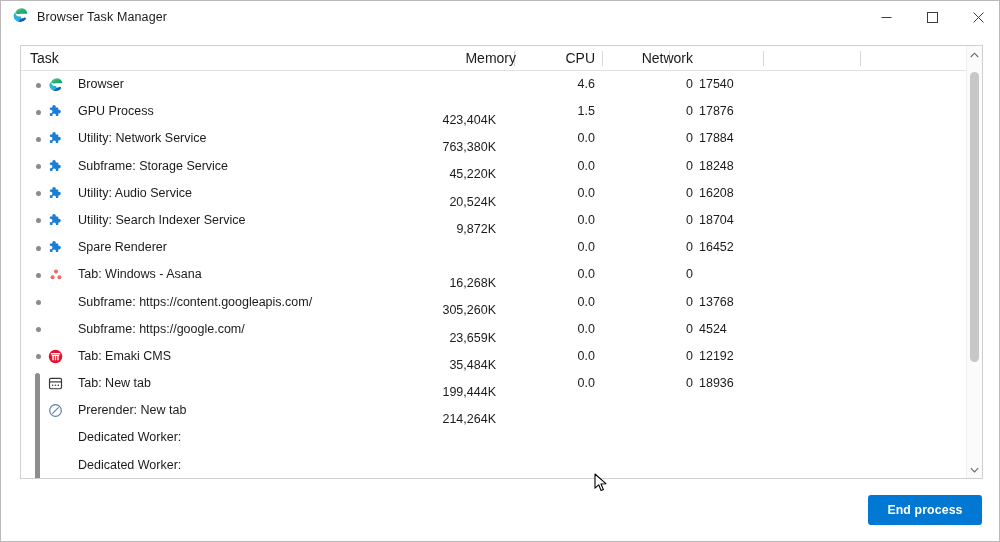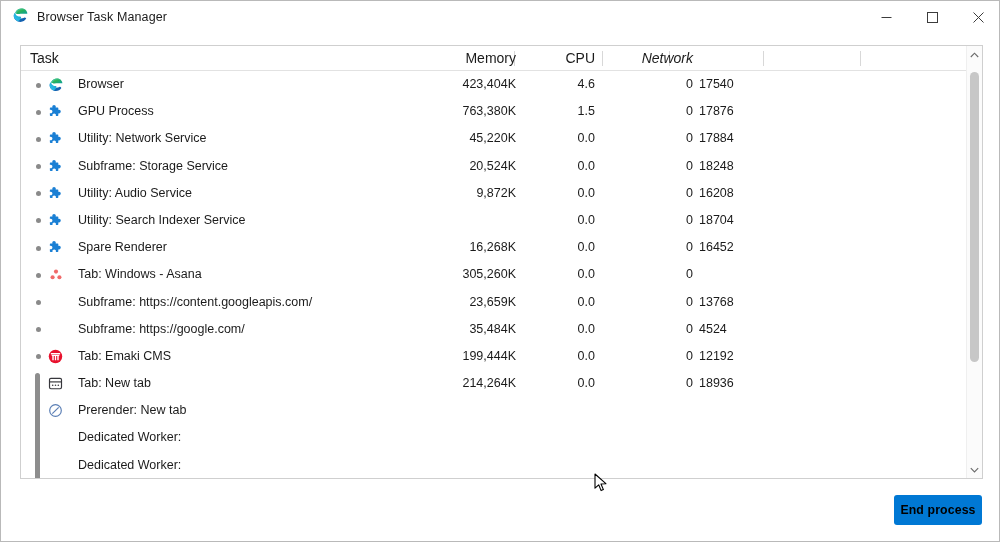--- a/index.html
+++ b/index.html
@@ -69,21 +69,21 @@
     box-sizing: border-box;
   }
   .th-sep {
     position: absolute; top: 5px;
     width: 1px; height: 15px;
     background: #d8d8d8;
   }
   .th-task  { left: 9px;  text-align: left; }
   .th-mem   { left: 417px; width: 78px; text-align: right; }
   .th-cpu   { left: 510px; width: 64px; text-align: right; }
-  .th-net   { left: 590px; width: 82px; text-align: right; font-style: italic; }
+  .th-net   { left: 590px; width: 82px; text-align: right; }
   .th-pid   { left: 688px; width: 93px; text-align: right; margin-top: 42px; }
 
   .tbody {
     position: relative;
     height: 407px;
     overflow: hidden;
     background: #ffffff;
   }
   .row {
     position: relative;
@@ -91,21 +91,21 @@
     display: block;
   }
   .cell {
     position: absolute; top: 0;
     height: 27.2px; line-height: 27.2px;
     font-size: 12.5px;
     color: #1b1b1b;
     white-space: nowrap;
   }
   .c-name { left: 57px; }
-  .c-mem  { left: 395px; width: 100px; text-align: right; }
+  .c-mem  { left: 375px; width: 100px; text-align: right; margin-top: 36px; }
   .c-cpu  { left: 500px; width: 74px; text-align: right; }
   .c-net  { left: 580px; width: 92px; text-align: right; }
   .c-pid  { left: 678px; width: 103px; }
 
   .bullet {
     position: absolute;
     left: 15px; top: 11.5px;
     width: 5px; height: 5px;
     border-radius: 50%;
     background: #8a8a8a;
@@ -154,23 +154,23 @@
   
   .footer {
     position: absolute;
     left: 1px; top: 486px;
     width: 998px; height: 55px;
     background: #ffffff;
   }
   .end-process-btn {
     position: absolute;
     right: 18px; top: 8px;
-    width: 88px; height: 30px;
+    width: 114px; height: 30px;
     background: #0078d4;
-    color: #000000;
+    color: #ffffff;
     border: none; border-radius: 3px;
     font-family: "Liberation Sans", sans-serif;
     font-size: 12.3px; font-weight: bold;
     cursor: pointer;
     display: flex; align-items: center; justify-content: center;
     letter-spacing: 0.01em;
   }
 
   
   .cursor {

